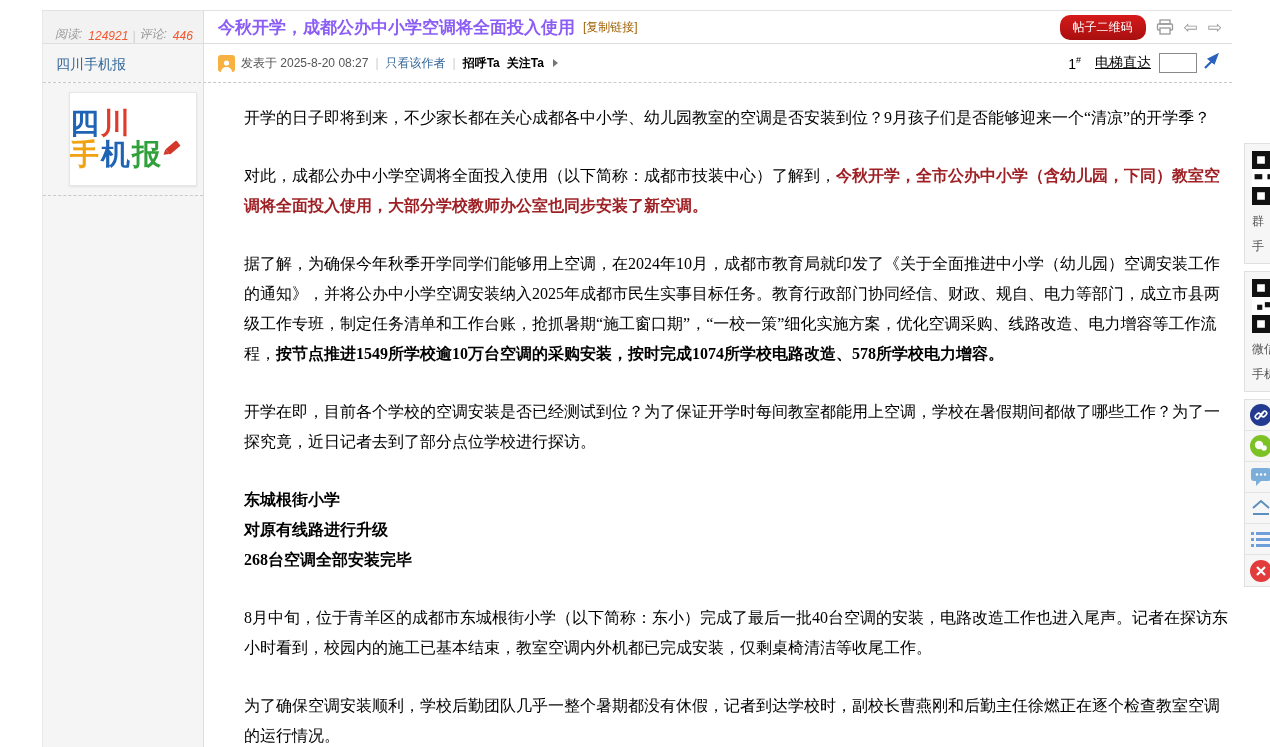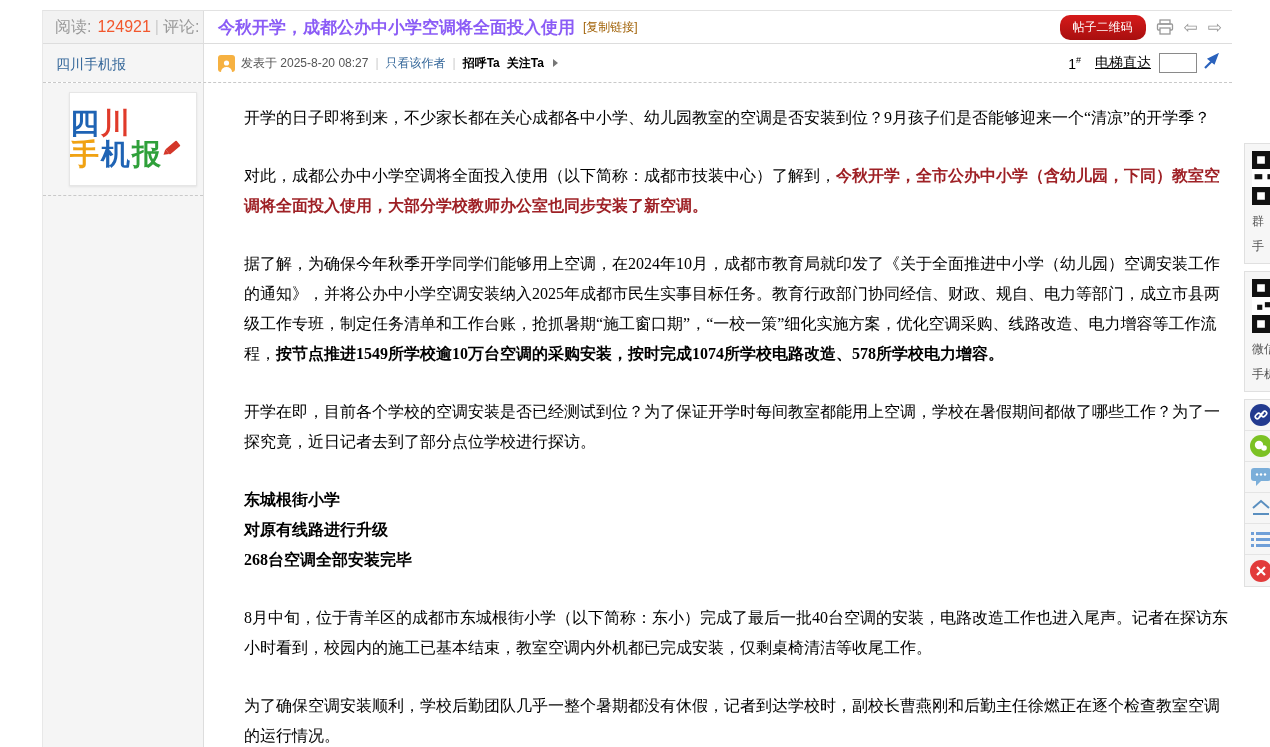--- a/index.html
+++ b/index.html
@@ -4,22 +4,22 @@
 <style>
   * { margin:0; padding:0; box-sizing:border-box; }
   html,body { width:1270px; height:747px; overflow:hidden; background:#fff;
     font-family:"Liberation Sans", sans-serif; }
   .wrap { position:absolute; left:42px; top:10px; width:1190px; height:737px;
     border-top:1px solid #e2e2e2; border-left:1px solid #e8e8e8; }
 
   
   .row-top { display:flex; height:33px; border-bottom:1px solid #ddd; }
   .stats-cell { width:161px; background:#f2f2f2; border-right:1px solid #ddd;
-    display:flex; align-items:center; padding-left:12px; font-size:16px; color:#999;
-    white-space:nowrap; }
+    display:flex; align-items:flex-end; padding-left:12px; font-size:12px; color:#999;
+    white-space:nowrap;font-style:italic; }
   .stats-cell .num { color:#f2572d; margin-left:6px; }
   .stats-sep { color:#ccc; margin:0 4px; }
   .title-cell { flex:1; background:#fff; display:flex; align-items:center; padding:0 10px 0 14px; }
   .thread-title { font-size:17px; font-weight:bold; color:#8b5cf6; white-space:nowrap; }
   .copy-link { font-size:12px; color:#a16207; margin-left:8px; }
   .title-actions { margin-left:auto; display:flex; align-items:center; gap:10px; }
   .qr-btn { background:linear-gradient(#d61a1a,#a80f0f); color:#fff; font-size:12px;
     font-weight:normal; border:none; border-radius:10px; padding:4px 13px; cursor:pointer; }
   .tool-ico { color:#999; font-size:17px; line-height:1; cursor:pointer; }
   .tool-ico svg { display:block; }

